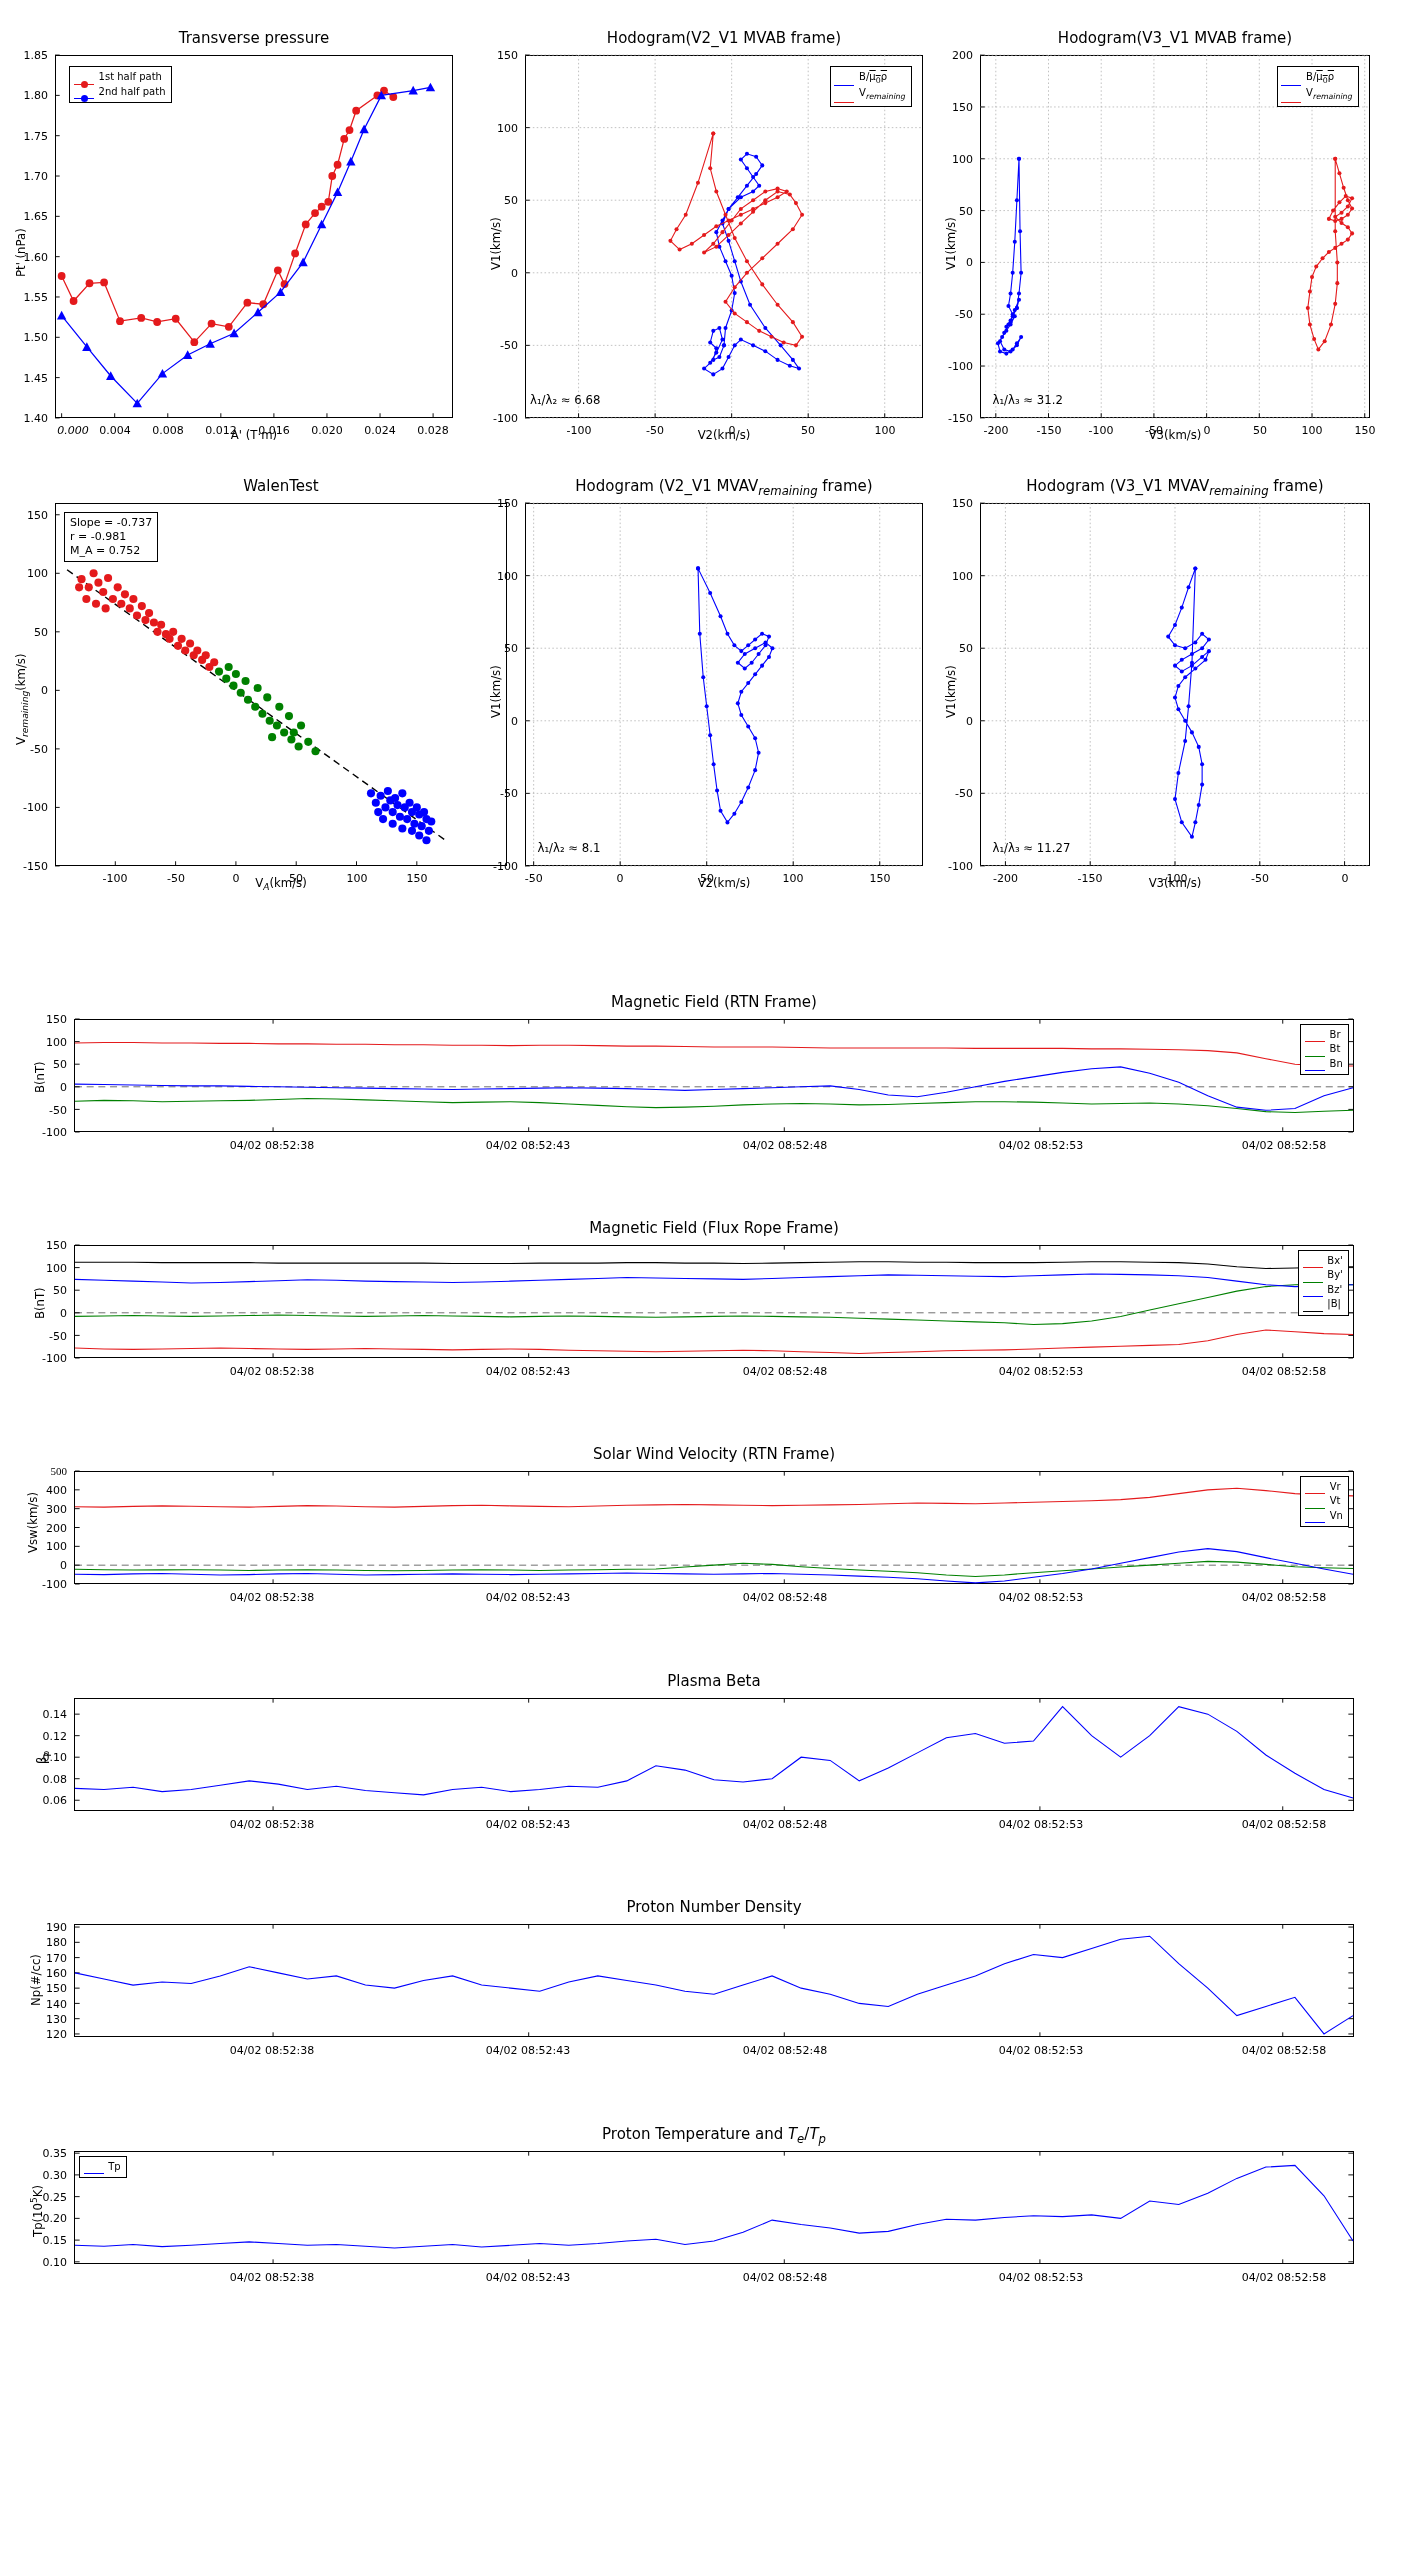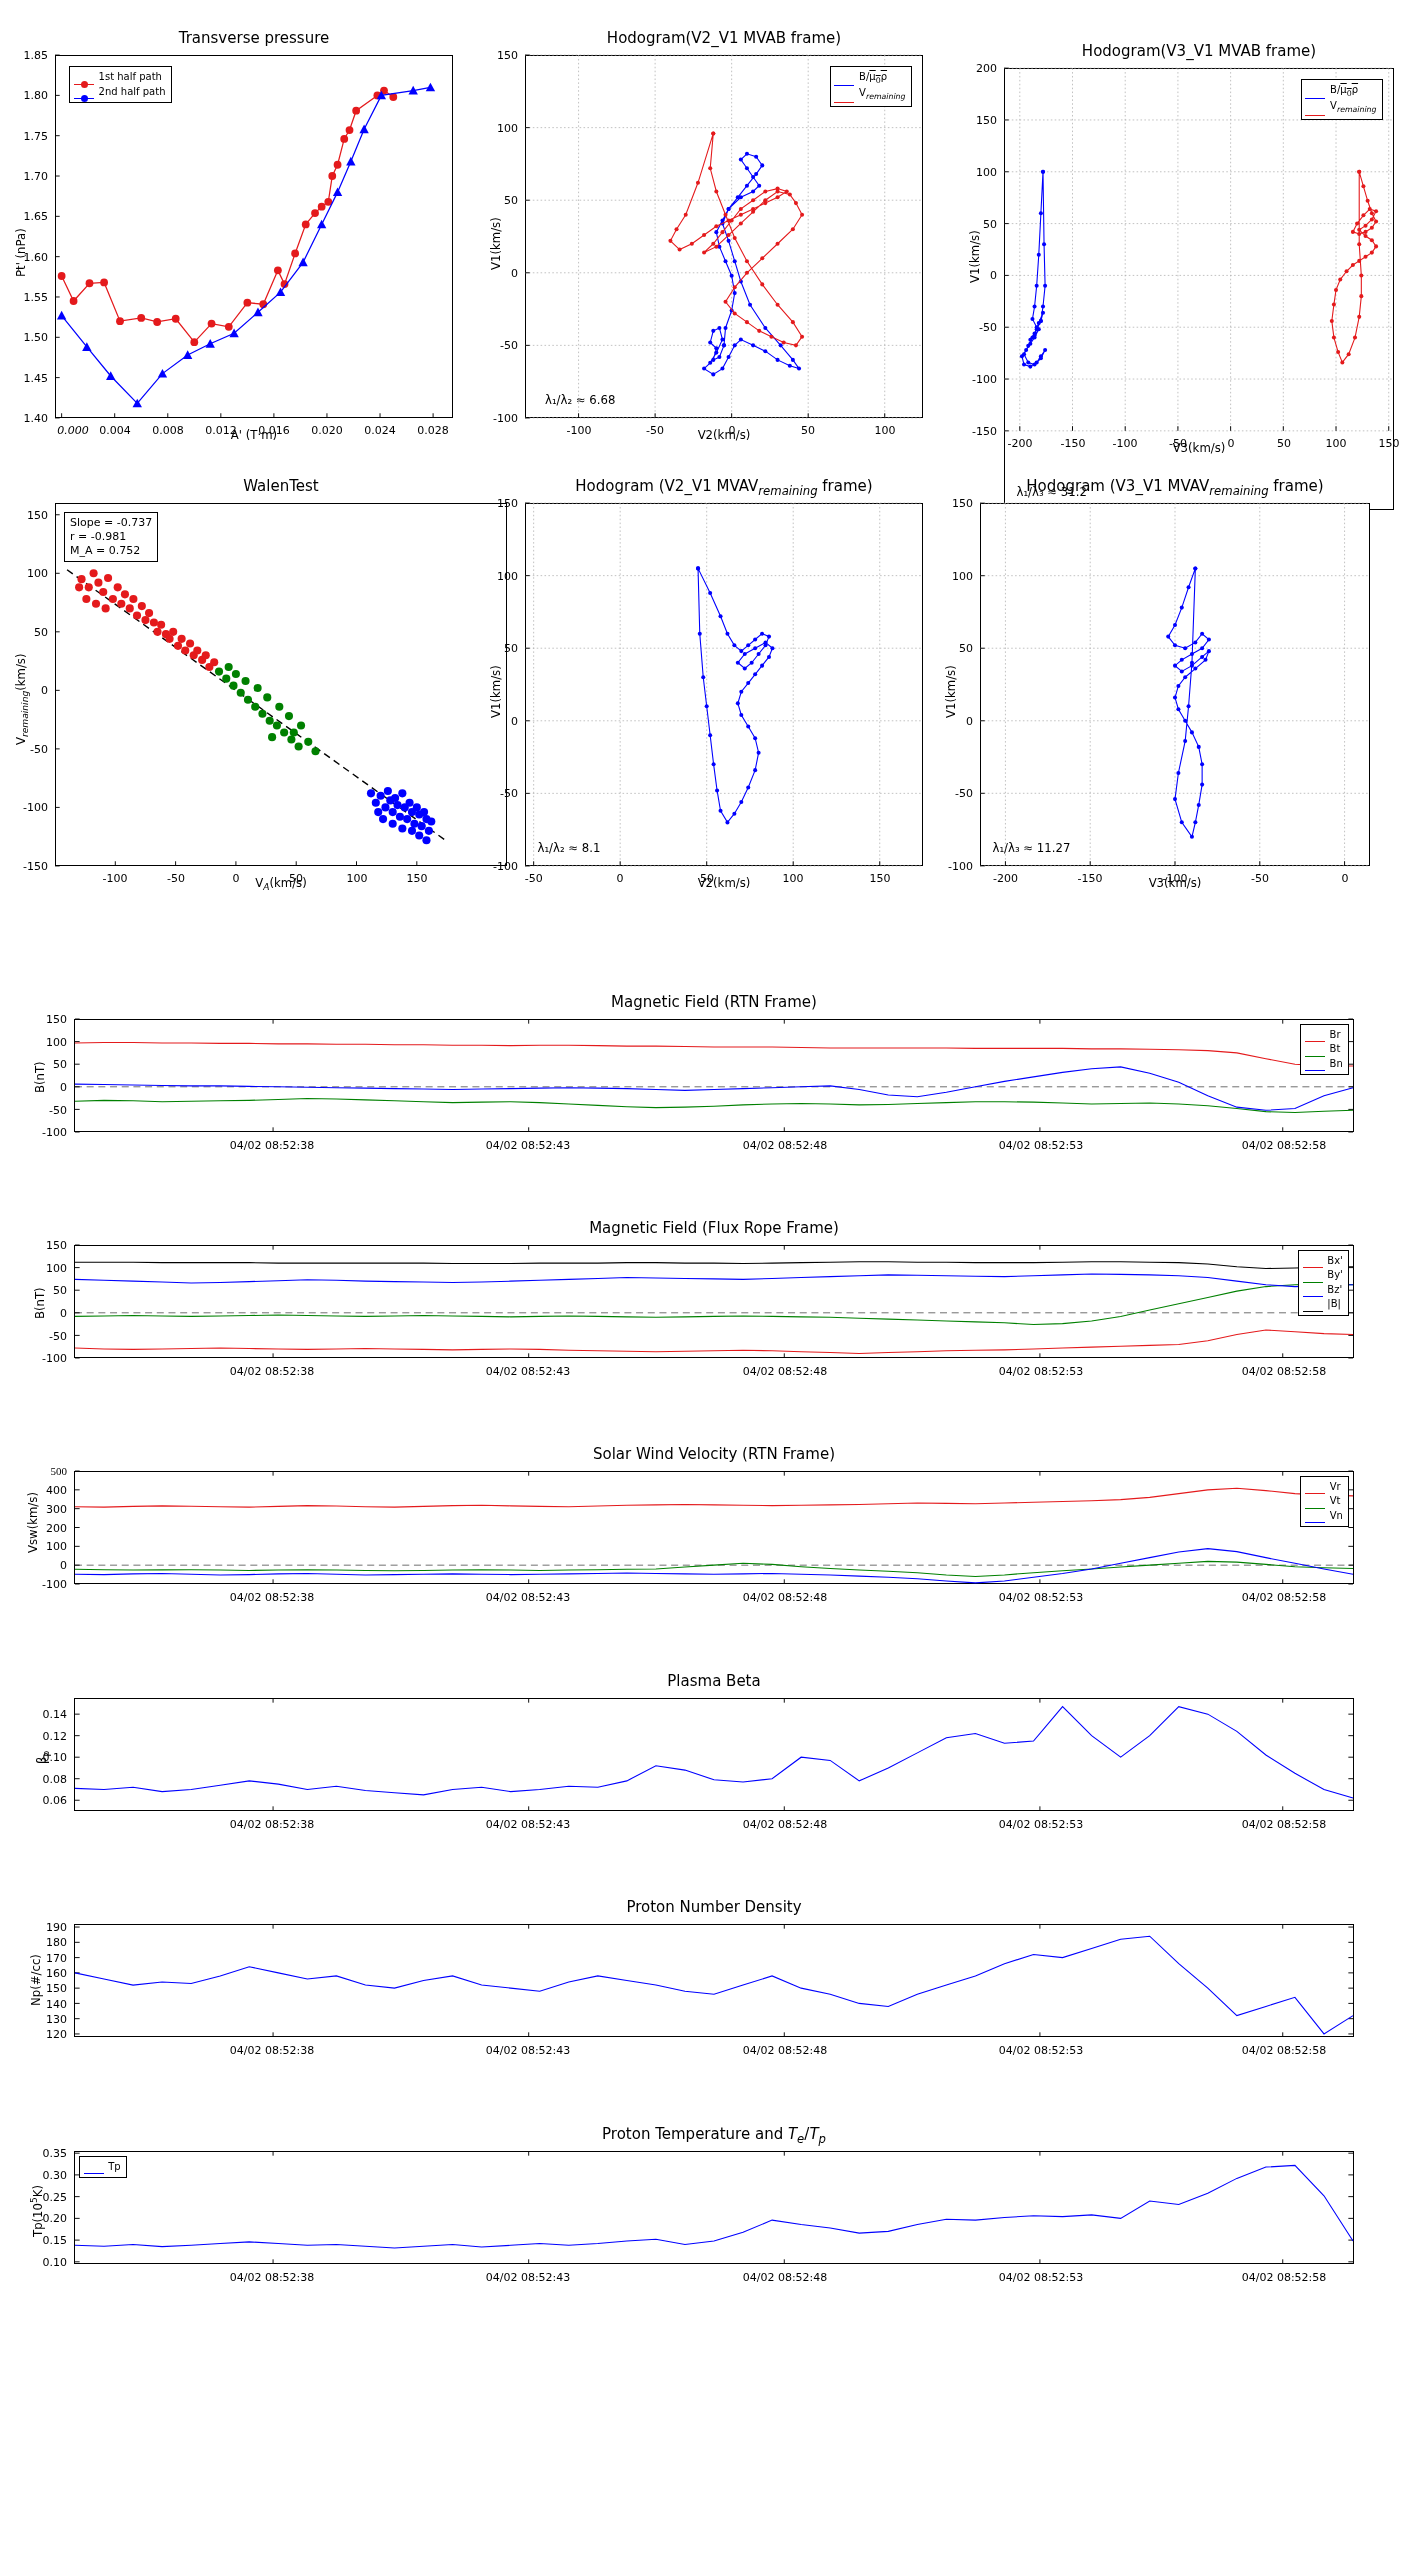--- a/index.html
+++ b/index.html
@@ -368,37 +368,37 @@
     <div class="legend" style="right:11px; top:11px;">
       <div class="row">
           <span class="swatch" style="border-top-color:#0000ff;"></span>
           <span>B/<span style="text-decoration:overline">μ<span class="sub">0</span>ρ</span></span>
         </div>
       <div class="row">
           <span class="swatch" style="border-top-color:#e41a1c;"></span>
           <span>V<span class="sub it">remaining</span></span>
         </div>
     </div>
-    <div class="annot" style="left:20px; bottom:11px;">λ₁/λ₂ ≈ 6.68</div>
+    <div class="annot" style="left:5px; bottom:11px;">λ₁/λ₂ ≈ 6.68</div>
     <div class="ylabel" style="left:-36px; top:215px; transform:rotate(-90deg);">V1(km/s)</div>
     <div class="xlabel" style="top:373px;">V2(km/s)</div>
   <div class="tick-x" style="left: 54px; top: 369px;">-100</div>
       <div class="tick-x" style="left: 130px; top: 369px;">-50</div>
       <div class="tick-x" style="left: 207px; top: 369px;">0</div>
       <div class="tick-x" style="left: 283px; top: 369px;">50</div>
       <div class="tick-x" style="left: 360px; top: 369px;">100</div>
       <div class="tick-y" style="left: -55px; width: 48px; top: 363px;">-100</div>
       <div class="tick-y" style="left: -55px; width: 48px; top: 290px;">-50</div>
       <div class="tick-y" style="left: -55px; width: 48px; top: 218px;">0</div>
       <div class="tick-y" style="left: -55px; width: 48px; top: 145px;">50</div>
       <div class="tick-y" style="left: -55px; width: 48px; top: 73px;">100</div>
       <div class="tick-y" style="left: -55px; width: 48px; top: 0px;">150</div>
     </div>
 
-  <div class="panel" id="p-h2" style="left:980px; top:68px; width:390px; height:442px;margin-left:24px;">
+  <div class="panel" id="p-h2" style="left:980px; top:55px; width:390px; height:363px;">
     <div class="axes"></div>
     <div class="title">Hodogram(V3_V1 MVAB frame)</div>
     <svg class="plot" id="svg-h2" width="390" height="363" viewBox="0 0 500 465">
         <line x1="20.27027027027027" x2="20.27027027027027" y1="0" y2="465" stroke="#b0b0b0" stroke-width="1" stroke-dasharray="2,3"></line>
         <line x1="87.83783783783784" x2="87.83783783783784" y1="0" y2="465" stroke="#b0b0b0" stroke-width="1" stroke-dasharray="2,3"></line>
         <line x1="155.4054054054054" x2="155.4054054054054" y1="0" y2="465" stroke="#b0b0b0" stroke-width="1" stroke-dasharray="2,3"></line>
         <line x1="222.97297297297297" x2="222.97297297297297" y1="0" y2="465" stroke="#b0b0b0" stroke-width="1" stroke-dasharray="2,3"></line>
         <line x1="290.5405405405405" x2="290.5405405405405" y1="0" y2="465" stroke="#b0b0b0" stroke-width="1" stroke-dasharray="2,3"></line>
         <line x1="358.1081081081081" x2="358.1081081081081" y1="0" y2="465" stroke="#b0b0b0" stroke-width="1" stroke-dasharray="2,3"></line>
         <line x1="425.6756756756757" x2="425.6756756756757" y1="0" y2="465" stroke="#b0b0b0" stroke-width="1" stroke-dasharray="2,3"></line>

